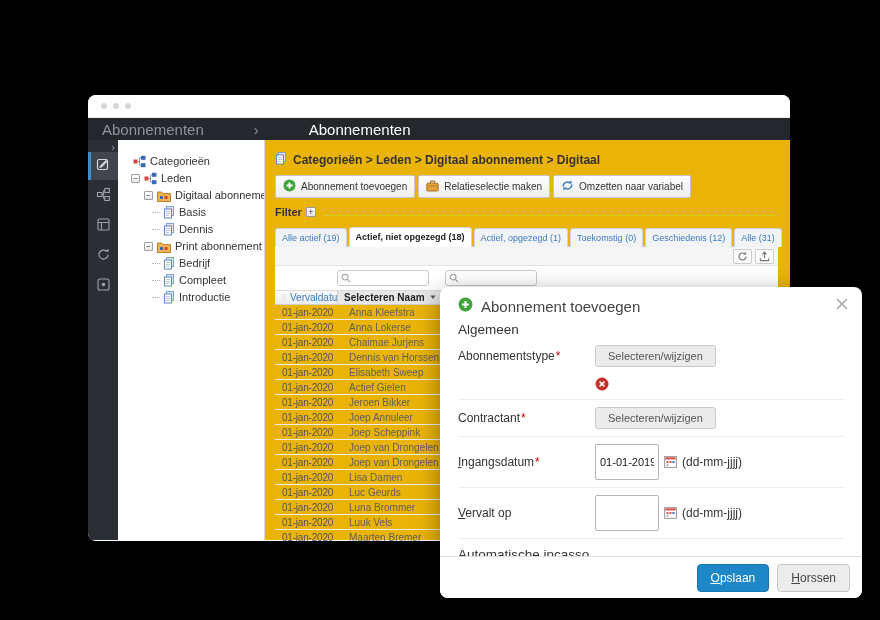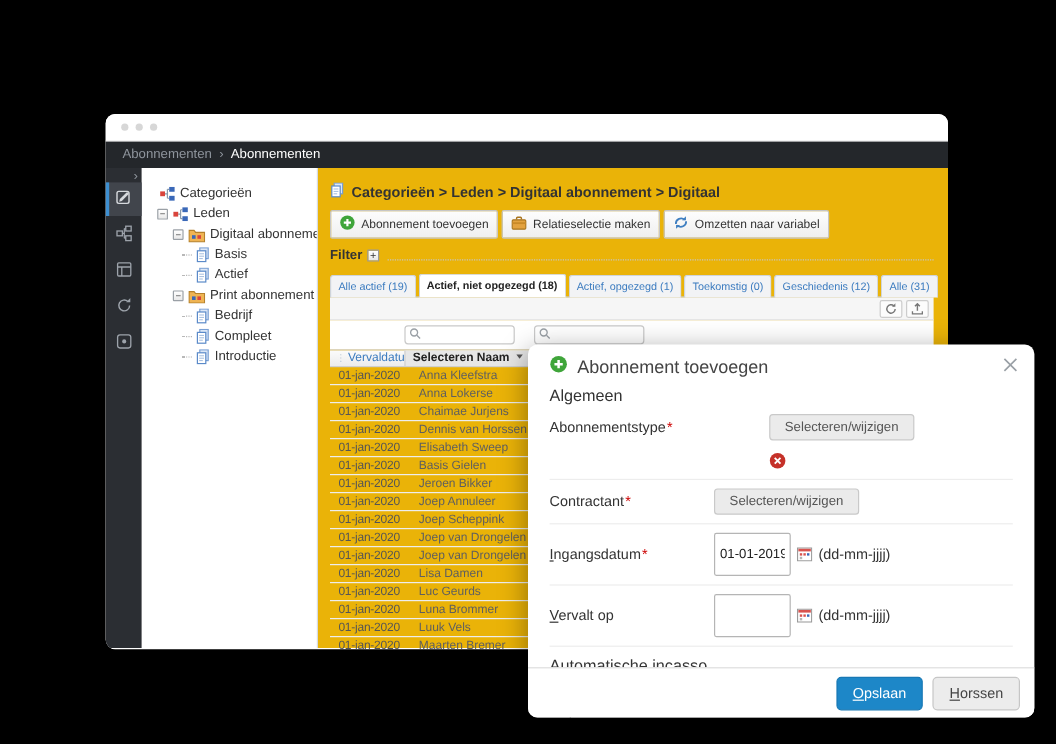--- a/index.html
+++ b/index.html
@@ -5,21 +5,21 @@
   html,body{margin:0;padding:0;width:880px;height:620px;background:#000;overflow:hidden;
     font-family:"Liberation Sans", sans-serif;-webkit-font-smoothing:antialiased;}
   *{box-sizing:border-box;}
 
   
   .window{position:absolute;left:88px;top:95px;width:702px;height:446px;background:#fff;
     border-radius:8px;overflow:hidden;box-shadow:0 2px 14px rgba(0,0,0,.5);}
   .titlebar{height:23px;background:#fff;border-bottom:1px solid #ececec;display:flex;align-items:center;
     padding-left:13px;gap:6px;}
   .dot{width:6px;height:6px;border-radius:50%;background:#d7d7d7;}
-  .appbar{height:22px;background:#24272b;color:#fff;display:flex;align-items:center;padding:0 14px;font-size:11px;}
+  .appbar{height:22px;background:#24272b;color:#fff;display:flex;align-items:center;padding:0 14px;font-size:15px;gap:44px;}
   .bc-parent{color:#8e949c;cursor:pointer;}
   .bc-sep{color:#8e949c;margin:0 6px;}
   .bc-current{color:#fff;}
   .app-body{display:flex;height:400px;}
 
   
   .iconbar{width:30px;background:#2b2e33;position:relative;flex:0 0 30px;}
   .ib-chevron{position:absolute;top:1px;right:3px;color:#8e949c;font-size:11px;cursor:pointer;}
   .ib-item{height:27px;display:flex;align-items:center;justify-content:center;margin-top:3px;cursor:pointer;}
   .ib-item.active{background:#41454c;border-left:3px solid #3d8fd1;margin-top:12px;height:28px;}
@@ -82,21 +82,21 @@
   .grid-row .c2{padding-left:12px;color:#5f5f5f;}
 
   
   .modal{position:absolute;left:440px;top:287px;width:422px;height:311px;background:#fff;border-radius:8px;
     box-shadow:0 6px 24px rgba(0,0,0,.4);padding:8px 18px 0 18px;overflow:hidden;}
   .m-header{display:flex;align-items:center;gap:8px;height:22px;}
   .m-title{font-size:15px;color:#444;}
   .m-close{position:absolute;right:13px;top:10px;cursor:pointer;line-height:0;}
   .m-section{margin-top:5px;font-size:13.5px;color:#333;height:17px;}
   .m-row{display:flex;align-items:center;padding:7px 0;border-bottom:1px solid #ededed;font-size:12px;color:#333;}
-  .m-row.stacked{align-items:flex-start;padding:6px 0 5px;gap:46px;}
+  .m-row.stacked{align-items:flex-start;padding:6px 0 5px;}
   .m-row.last{border-bottom:none;}
   .m-label{width:137px;flex:0 0 137px;padding-top:0;}
   .m-row.stacked .m-label{padding-top:4px;}
   .req{color:#cc0000;margin-left:1px;}
   .m-ctrl{display:flex;align-items:center;gap:5px;flex:1;min-width:0;}
   .m-ctrl.col{flex-direction:column;align-items:flex-start;}
   .sel-btn{font-size:11px;color:#555;background:#ebebeb;border:1px solid #c9c9c9;border-radius:3px;
     padding:4px 12px;cursor:pointer;font-family:inherit;}
   .sel-value{display:flex;align-items:center;gap:6px;margin-top:5px;font-size:12px;color:#333;white-space:nowrap;}
   .date-input{width:64px;height:36px;border:1px solid #b5b5b5;border-radius:2px;font-size:11px;
@@ -213,21 +213,21 @@
           </div>
           <div class="tree-row" style="padding-left: 26px;">
             <span class="tree-stub"></span>
             <span class="tree-ic">
               <svg width="12" height="13" viewBox="0 0 12 13">
                 <rect x="3.5" y="0.5" width="7" height="9" fill="#dbe7f7" stroke="#7aa0d4"></rect>
                 <rect x="1.5" y="3" width="7" height="9" fill="#fff" stroke="#5b8ac9"></rect>
                 <path d="M3 5.5 h4 M3 7.5 h4 M3 9.5 h3" stroke="#9fb9dd" stroke-width="0.8"></path>
               </svg>
             </span>
-            <span class="tree-label">Actief</span>
+            <span class="tree-label">Dennis</span>
           </div>
           <div class="tree-row" style="padding-left: 18px;">
             <span class="expander">−</span>
             <span class="tree-ic">
               <svg width="14" height="12" viewBox="0 0 14 12">
                 <path d="M0.5 2 h4.2 l1.3 1.6 h7.5 v7.9 h-13 z" fill="#efb453" stroke="#b5812c"></path>
                 <rect x="3" y="6" width="3" height="3" fill="#3a68b8"></rect>
                 <rect x="7.5" y="6" width="3" height="3" fill="#d9443c"></rect>
               </svg>
             </span>
@@ -388,21 +388,21 @@
           <div class="grid-row">
             <span class="c1">01-jan-2020</span>
             <span class="c2">Dennis van Horssen</span>
           </div>
           <div class="grid-row">
             <span class="c1">01-jan-2020</span>
             <span class="c2">Elisabeth Sweep</span>
           </div>
           <div class="grid-row">
             <span class="c1">01-jan-2020</span>
-            <span class="c2">Basis Gielen</span>
+            <span class="c2">Actief Gielen</span>
           </div>
           <div class="grid-row">
             <span class="c1">01-jan-2020</span>
             <span class="c2">Jeroen Bikker</span>
           </div>
           <div class="grid-row">
             <span class="c1">01-jan-2020</span>
             <span class="c2">Joep Annuleer</span>
           </div>
           <div class="grid-row">

